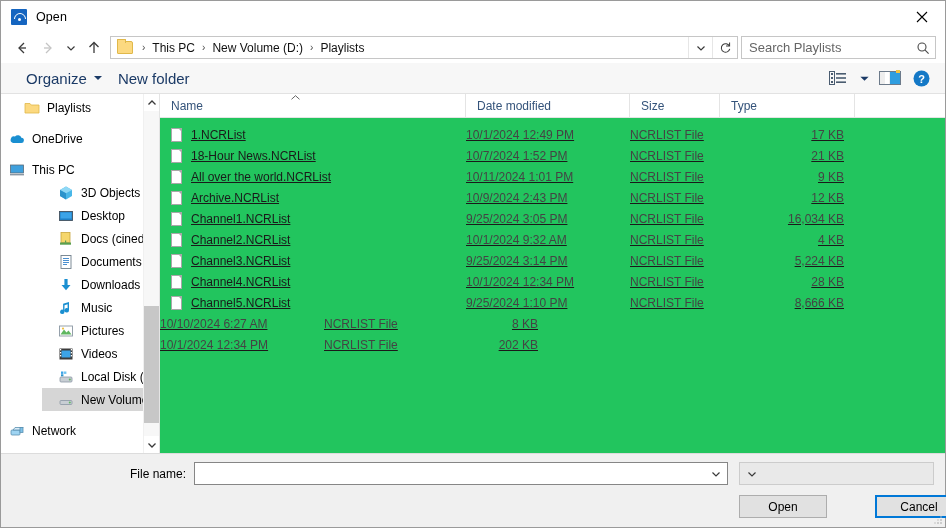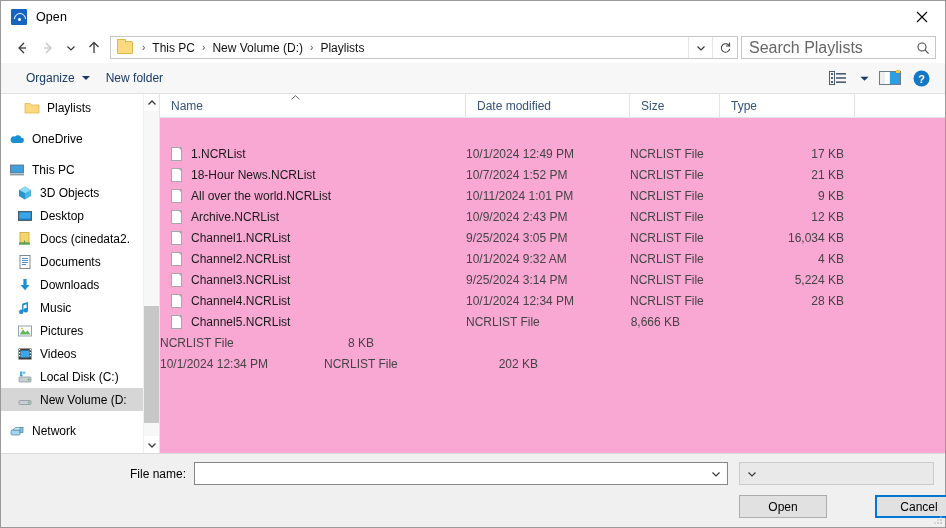--- a/index.html
+++ b/index.html
@@ -124,39 +124,39 @@
     width: 195px; height: 23px;
     border: 1px solid #c6c6c6;
     background: #ffffff;
     display: flex; align-items: center;
     margin-left: 3px;
     flex: 0 0 195px;
   }
   .searchbox input {
     border: none; outline: none;
     flex: 1 1 auto; min-width: 0;
-    font-family: inherit; font-size: 16px;
+    font-family: inherit; font-size: 13px;
     color: #333; padding-left: 7px; background: transparent;
   }
   .searchbox input::placeholder { color: #666666; }
   .search-ico {
     width: 24px; display: flex; align-items: center; justify-content: center;
     flex: 0 0 24px;
   }
 
   
   .toolbar {
     height: 31px; flex: 0 0 31px;
     background: #f7f7f7;
     border-bottom: 1px solid #e2e2e2;
     display: flex; align-items: center;
     padding: 0 9px 0 17px;
   }
   .tb-item {
-    font-size: 12px; color: #1b3a66;
+    font-size: 15px; color: #1b3a66;
     display: flex; align-items: center; gap: 7px;
     padding: 3px 8px; cursor: default; white-space: nowrap;
   }
   .tb-caret {
     width: 0; height: 0;
     border-left: 4px solid transparent;
     border-right: 4px solid transparent;
     border-top: 4px solid #1b3a66;
   }
   .tb-right { margin-left: auto; display: flex; align-items: center; gap: 1px; }
@@ -186,21 +186,21 @@
   .nav-list { padding-top: 2px; }
   .nav-row {
     height: 23px;
     display: flex; align-items: center;
     padding-left: 8px;
     font-size: 12px; color: #000000;
     white-space: nowrap; cursor: default;
   }
   .nav-row.selected { background: #d6d6d6; }
   .nav-row.indent-1 { padding-left: 23px; }
-  .nav-row.indent-2 { padding-left: 16px; }
+  .nav-row.indent-2 { padding-left: 16px; margin-left: 41px; }
   .nav-label { margin-left: 7px; overflow: hidden; }
   .nav-ico { width: 16px; height: 16px; flex: 0 0 16px; position: relative; }
 
   
   .sb-scroll {
     position: absolute; right: 0; top: 0;
     width: 16px; height: 100%;
     background: #ffffff;
     border-left: 1px solid #f0f0f0;
   }
@@ -218,22 +218,21 @@
     position: absolute; left: 0; width: 16px;
     background: #c7c7c7;
     top: 195px; height: 117px;
   }
 
   
   .filepane {
     flex: 1 1 auto;
     display: flex; flex-direction: column;
     min-width: 0;
-    background: #f9a8d4;
-    gap: 19px;
+    background: #22c55e;
   }
   .col-head {
     height: 24px; flex: 0 0 24px;
     display: flex; align-items: stretch;
     border-bottom: 1px solid #e4e4e4;
     background: #ffffff;
     position: relative;
   }
   .col-h {
     font-size: 12px; color: #34537a;
@@ -252,20 +251,21 @@
     position: absolute; top: 1px; left: 50%;
     margin-left: -22px;
     width: 9px; height: 5px;
   }
   .rows { flex: 1 1 auto; overflow: hidden; padding-top: 6px; }
   .row {
     height: 21px;
     display: flex; align-items: center;
     font-size: 12px; color: #1a1a1a;
     cursor: default;
+    text-decoration: underline;
   }
   .cell-name {
     width: 306px; flex: 0 0 306px;
     display: flex; align-items: center;
     padding-left: 11px; overflow: hidden; white-space: nowrap;
   }
   .doc-ico {
     width: 11px; height: 14px; flex: 0 0 11px;
     border: 1px solid #a8a8a8;
     background: #ffffff;
@@ -732,24 +732,26 @@
           </div>
           <div class="cell-date">10/1/2024 12:34 PM</div>
           <div class="cell-type">NCRLIST File</div>
           <div class="cell-size">28 KB</div>
         </div>
         <div class="row">
           <div class="cell-name">
             <span class="doc-ico"></span>
             <span>Channel5.NCRList</span>
           </div>
+          <div class="cell-date">9/25/2024 1:10 PM</div>
           <div class="cell-type">NCRLIST File</div>
           <div class="cell-size">8,666 KB</div>
         </div>
         <div class="row">
+          <div class="cell-date">10/10/2024 6:27 AM</div>
           <div class="cell-type">NCRLIST File</div>
           <div class="cell-size">8 KB</div>
         </div>
         <div class="row">
           <div class="cell-date">10/1/2024 12:34 PM</div>
           <div class="cell-type">NCRLIST File</div>
           <div class="cell-size">202 KB</div>
         </div>
       </div>
     </div>

